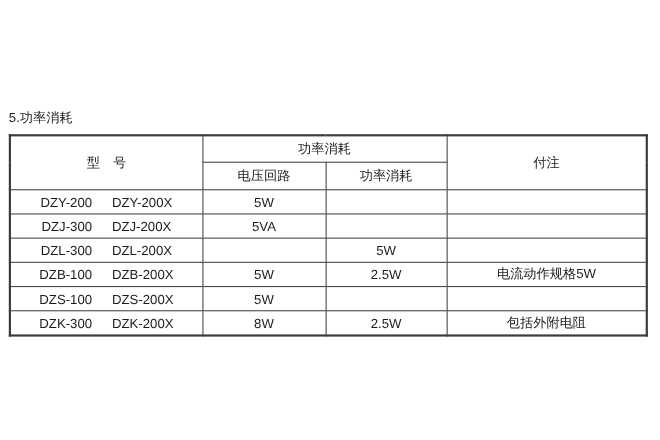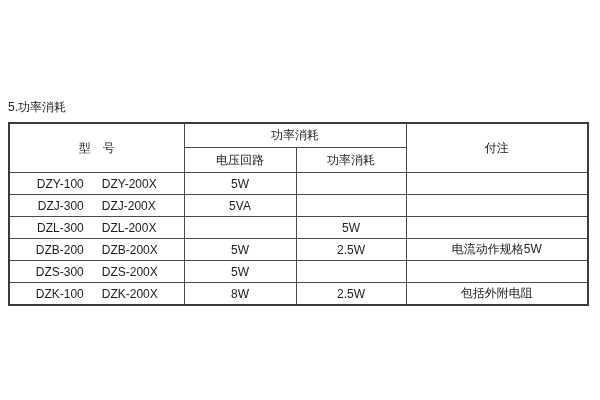--- a/index.html
+++ b/index.html
@@ -77,21 +77,21 @@
         <td colspan="2">功率消耗</td>
         <td rowspan="2">付注</td>
       </tr>
       <tr class="hdr-sub">
         <td>电压回路</td>
         <td>功率消耗</td>
       </tr>
 
       <tr class="body-row">
         <td class="model-pair">
-          <span>DZY-100</span><span>DZY-200X</span>
+          <span>DZY-200</span><span>DZY-200X</span>
         </td>
         <td>5W</td>
         <td></td>
         <td></td>
       </tr>
 
       <tr class="body-row">
         <td class="model-pair">
           <span>DZJ-300</span><span>DZJ-200X</span>
         </td>
@@ -104,39 +104,39 @@
         <td class="model-pair">
           <span>DZL-300</span><span>DZL-200X</span>
         </td>
         <td></td>
         <td>5W</td>
         <td></td>
       </tr>
 
       <tr class="body-row">
         <td class="model-pair">
-          <span>DZB-200</span><span>DZB-200X</span>
+          <span>DZB-100</span><span>DZB-200X</span>
         </td>
         <td>5W</td>
         <td>2.5W</td>
         <td>电流动作规格5W</td>
       </tr>
 
       <tr class="body-row">
         <td class="model-pair">
-          <span>DZS-300</span><span>DZS-200X</span>
+          <span>DZS-100</span><span>DZS-200X</span>
         </td>
         <td>5W</td>
         <td></td>
         <td></td>
       </tr>
 
       <tr class="body-row">
         <td class="model-pair">
-          <span>DZK-100</span><span>DZK-200X</span>
+          <span>DZK-300</span><span>DZK-200X</span>
         </td>
         <td>8W</td>
         <td>2.5W</td>
         <td>包括外附电阻</td>
       </tr>
     </tbody>
   </table>
 
 </div>
 

